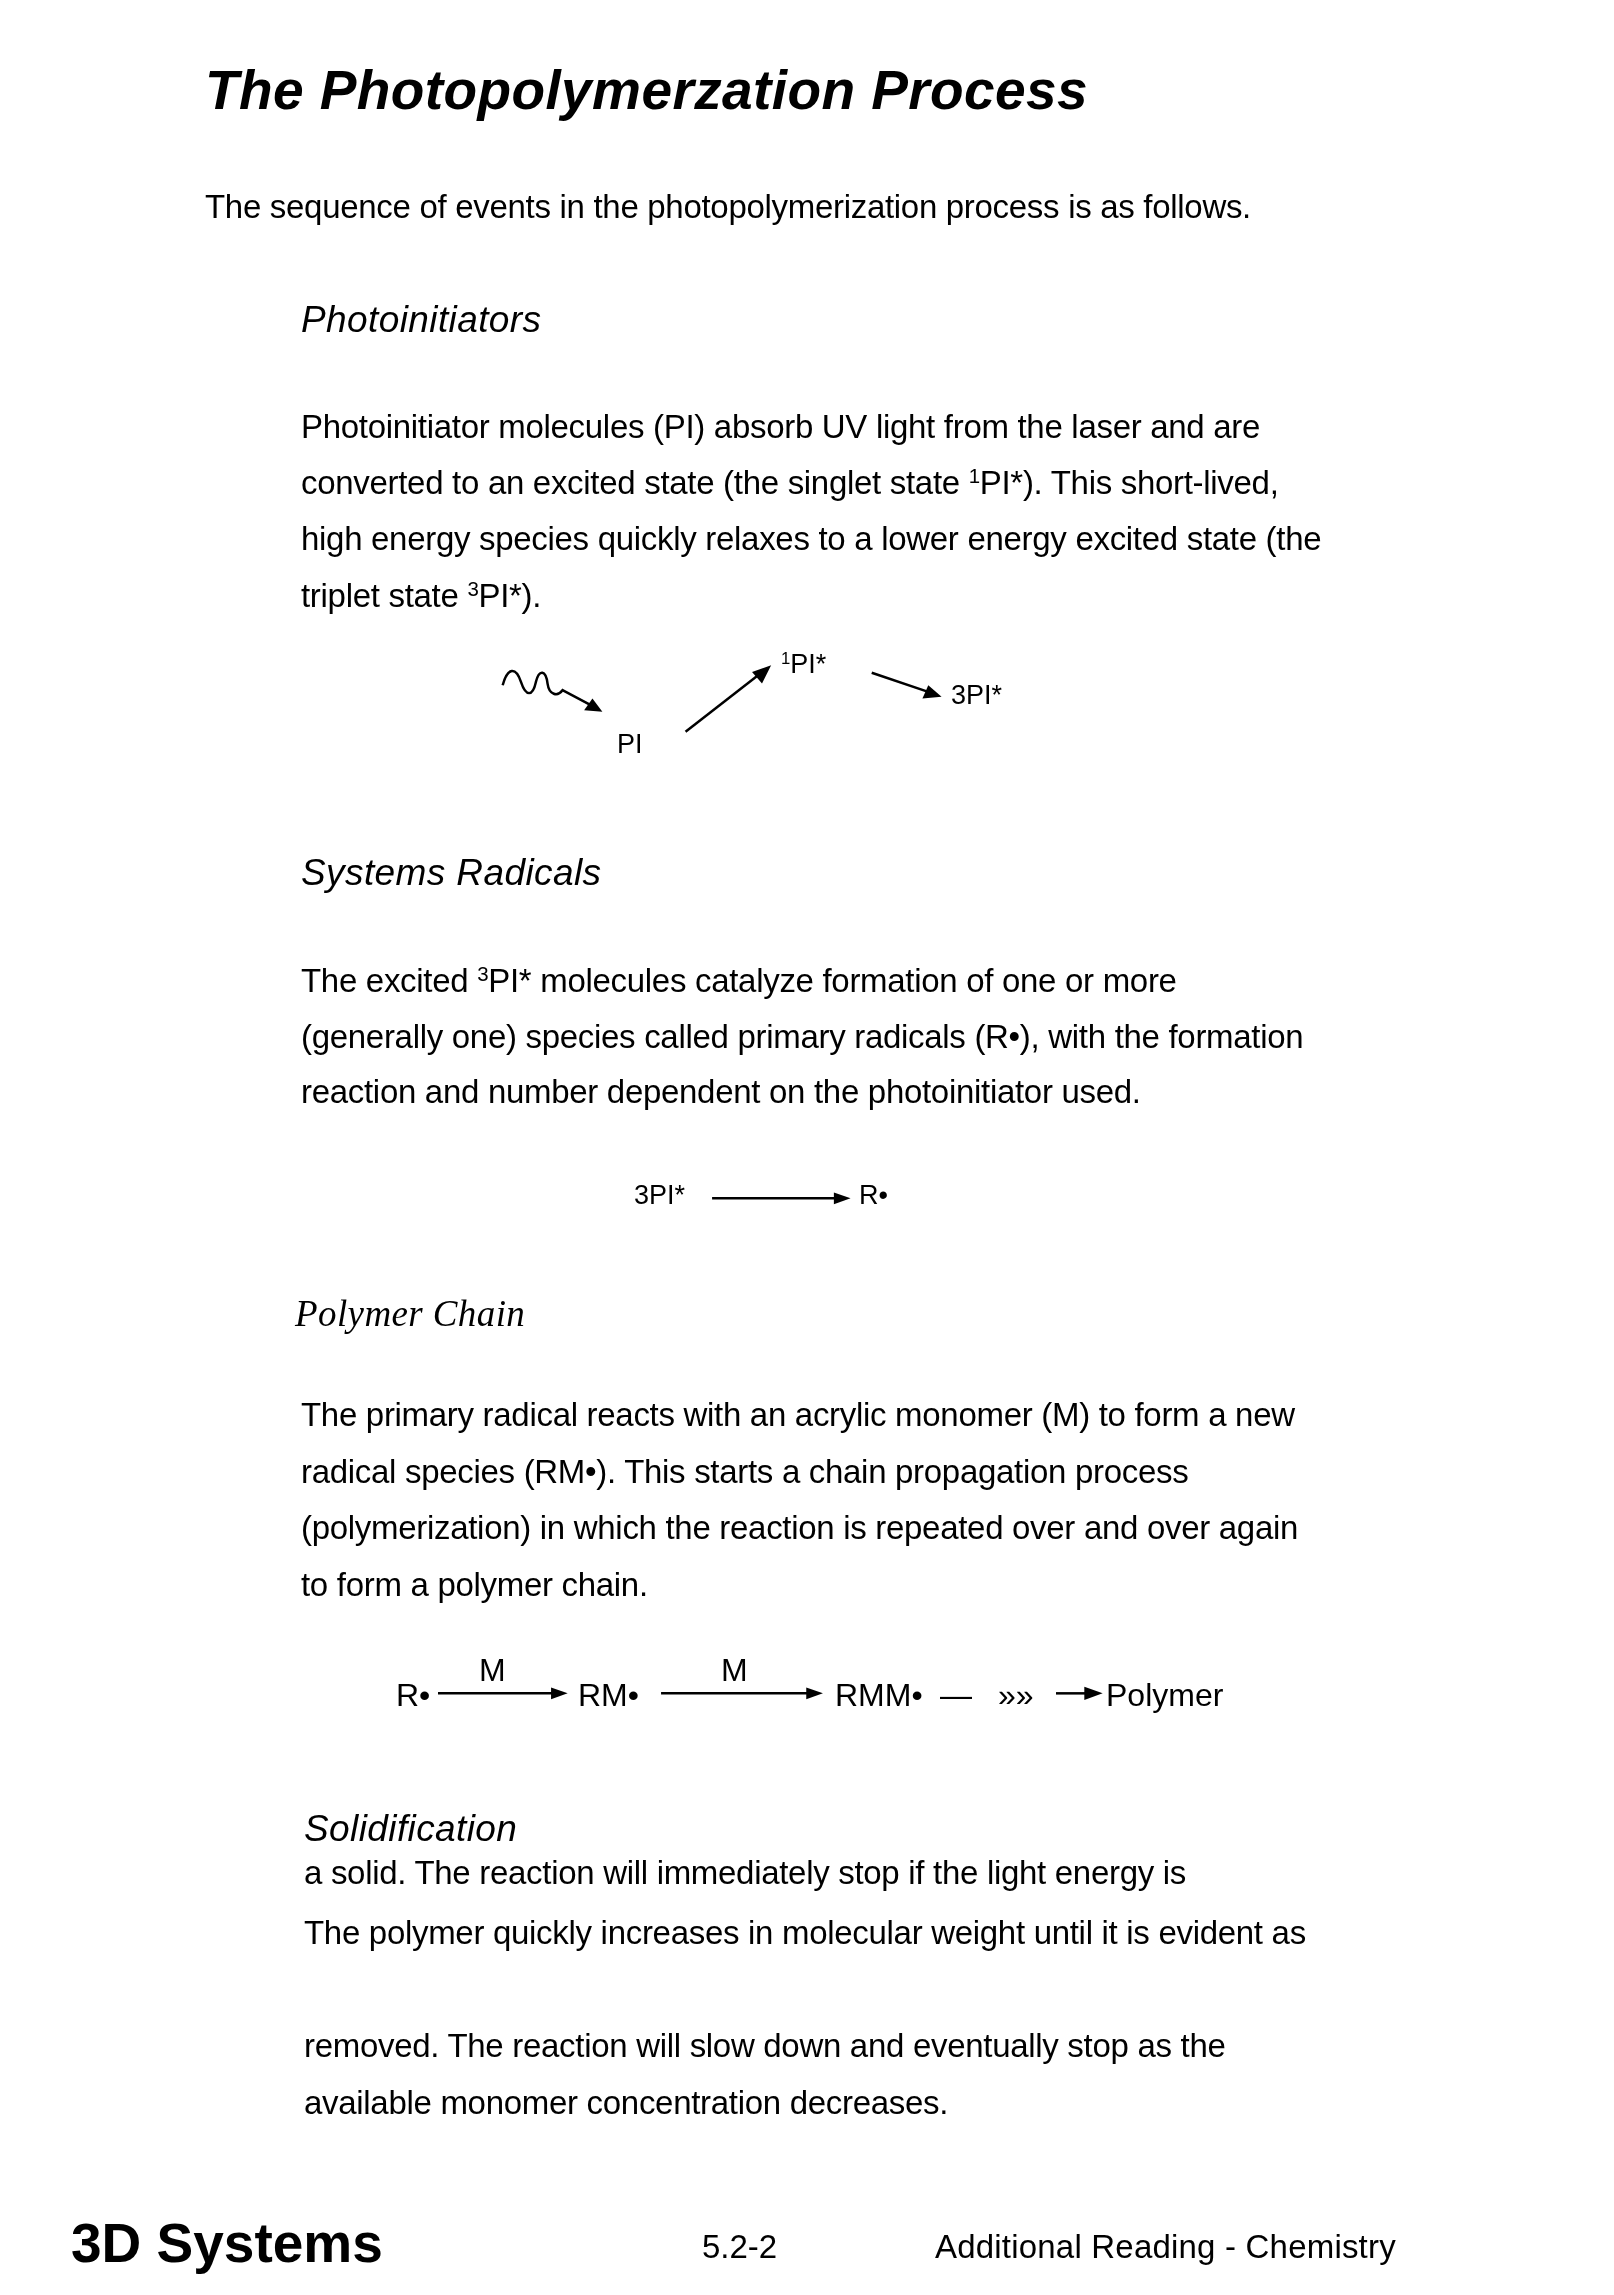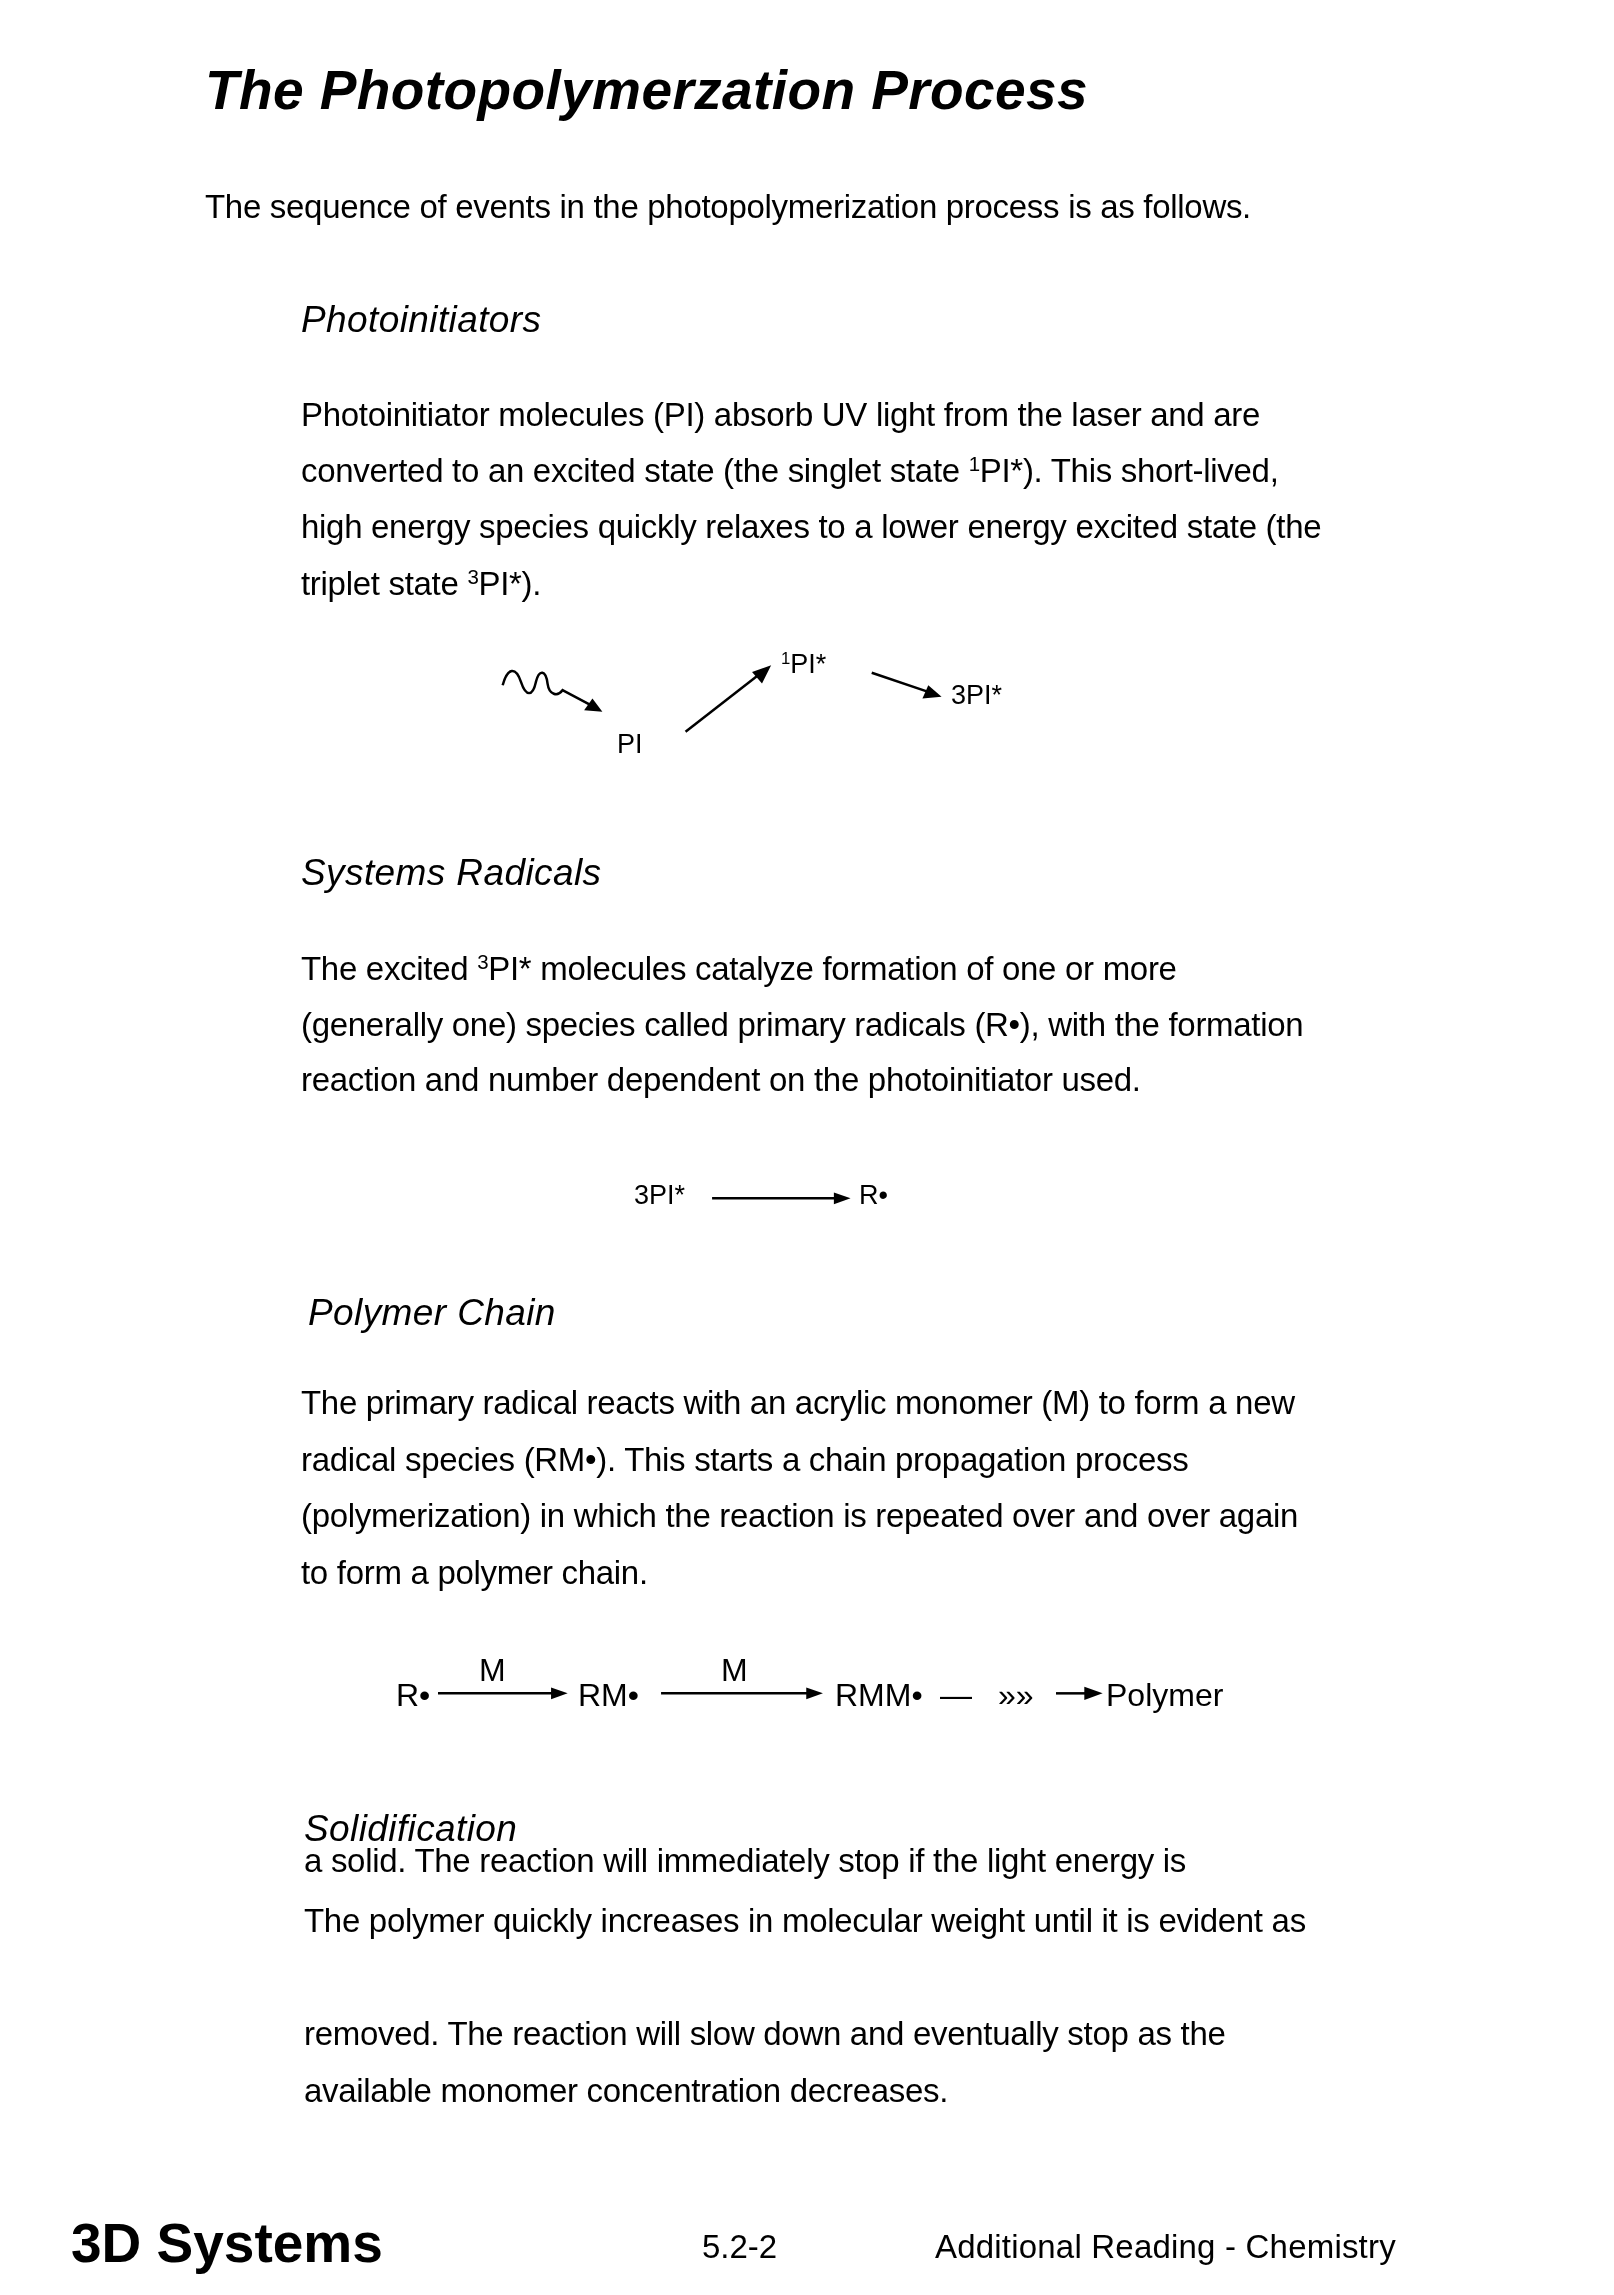--- a/index.html
+++ b/index.html
@@ -3,21 +3,21 @@
 <meta charset="utf-8">
 <style>
   html, body { margin: 0; padding: 0; background: #ffffff; }
   body { width: 1614px; height: 2295px; position: relative; overflow: hidden;
          font-family: "Liberation Sans", sans-serif; color: #000; }
   .abs { position: absolute; white-space: nowrap; }
   .title { left: 205px; top: 58px; font-size: 55px; font-style: italic; font-weight: bold; letter-spacing: 0.4px; }
   .intro { left: 205px; top: 188px; font-size: 33px; letter-spacing: -0.3px; }
   .heading { font-size: 37px; font-style: italic; letter-spacing: 0.4px; }
   .para { font-size: 33px; letter-spacing: -0.3px; }
-  .para .line { position: absolute; left: 0; white-space: nowrap; }
+  .para .line { position: absolute; left: 0; white-space: nowrap; margin-top: 12px; }
   sup { font-size: 0.62em; vertical-align: 0.55em; line-height: 0; }
   .footer-brand { left: 71px; top: 2211px; font-size: 55px; font-weight: bold; }
   .footer-page { left: 702px; top: 2228px; font-size: 33px; }
   .footer-section { left: 935px; top: 2228px; font-size: 33px; letter-spacing: 0.2px; }
   .rx { font-size: 32px; }
   .rx-small { font-size: 27px; }
 </style>
 </head>
 <body>
 
@@ -58,21 +58,21 @@
 
 <div class="abs" style="left:634px; top:1172px; width:275px; height:50px;">
   <span class="abs rx-small" style="left:0; top:8.3px;"><span>3</span><span>PI*</span></span>
   <svg class="abs" style="left:78px; top:18.3px;" width="142" height="16.7" viewBox="0 0 170 20">
     <line x1="0" y1="10" x2="150" y2="10" stroke="#000" stroke-width="3"></line>
     <polygon points="166,10 146,3 146,17" fill="#000"></polygon>
   </svg>
   <span class="abs rx-small" style="left:225px; top:8.3px;">R•</span>
 </div>
 
-<div class="abs heading" style="left:308px; top:1292px;">Polymer Chain</div>
+<div class="abs heading" style="left:295px; top:1292px;font-family:Liberation Serif, serif;">Polymer Chain</div>
 <div class="abs para" style="left:301px; top:0;">
   <div class="line" style="top:1384px;"><span>The primary radical reacts with an acrylic monomer (M) to form a new</span></div>
   <div class="line" style="top:1441px;"><span>radical species (RM•).  This starts a chain propagation process</span></div>
   <div class="line" style="top:1497px;"><span>(polymerization) in which the reaction is repeated over and over again</span></div>
   <div class="line" style="top:1554px;"><span>to form a polymer chain.</span></div>
 </div>
 
 <div class="abs" style="left:396px; top:1655px; width:867px; height:67px;">
   <span class="abs rx" style="left:0; top:22px;">R•</span>
   <span class="abs rx" style="left:83px; top:-3.3px;">M</span>

